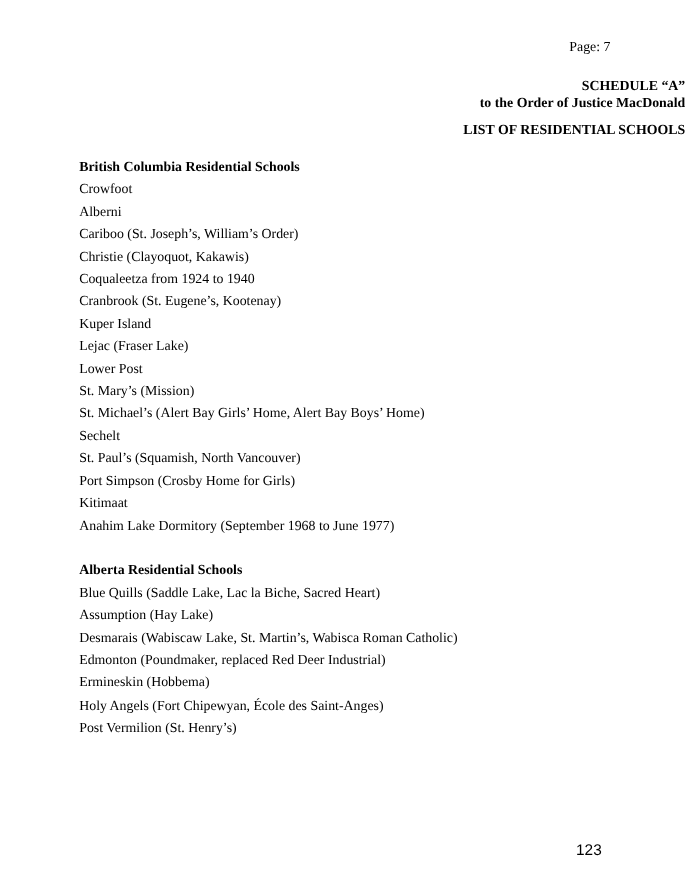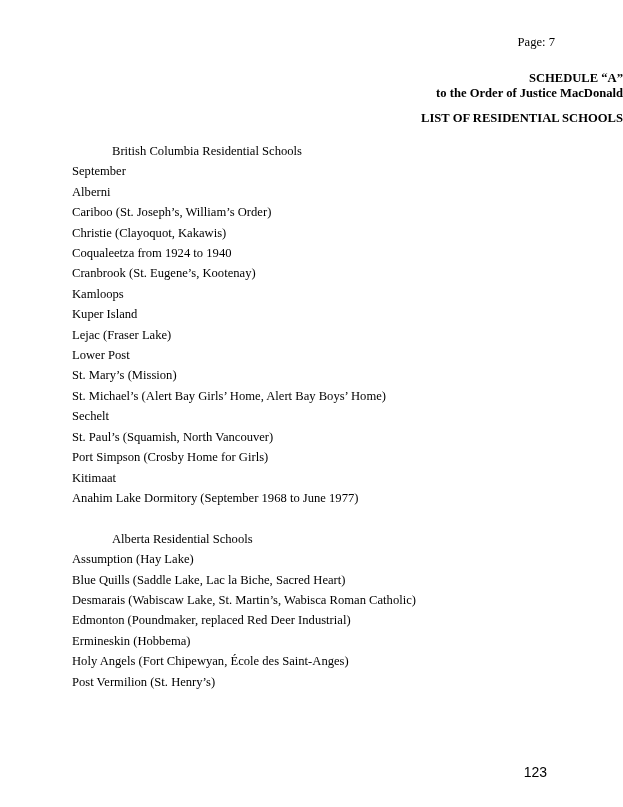--- a/index.html
+++ b/index.html
@@ -41,22 +41,21 @@
     top: 141px;
     left: 72px;
     right: 40px;
     font-size: 12.6px;
     line-height: 20.4px;
   }
   .line {
     white-space: nowrap;
   }
   .line.heading {
-    font-weight: normal;
-    margin-left: 40px;
+    font-weight: bold;
   }
   .section-gap {
     margin-top: 20.4px;
   }
   .footer-number {
     position: absolute;
     top: 766px;
     right: 76px;
     font-family: "Liberation Sans", sans-serif;
     font-size: 14px;
@@ -74,43 +73,42 @@
     <div class="doc-title-line">SCHEDULE “A”</div>
     <div class="doc-title-line">to the Order of Justice MacDonald</div>
     <div class="header-spacer"></div>
     <div class="doc-title-line">LIST OF RESIDENTIAL SCHOOLS</div>
   </div>
 
   <div class="content">
 
     <div class="section">
       <div class="line heading">British Columbia Residential Schools</div>
-      <div class="line">September</div>
+      <div class="line">Crowfoot</div>
       <div class="line">Alberni</div>
       <div class="line">Cariboo (St. Joseph’s, William’s Order)</div>
       <div class="line">Christie (Clayoquot, Kakawis)</div>
       <div class="line">Coqualeetza from 1924 to 1940</div>
       <div class="line">Cranbrook (St. Eugene’s, Kootenay)</div>
-      <div class="line">Kamloops</div>
       <div class="line">Kuper Island</div>
       <div class="line">Lejac (Fraser Lake)</div>
       <div class="line">Lower Post</div>
       <div class="line">St. Mary’s (Mission)</div>
       <div class="line">St. Michael’s (Alert Bay Girls’ Home, Alert Bay Boys’ Home)</div>
       <div class="line">Sechelt</div>
       <div class="line">St. Paul’s (Squamish, North Vancouver)</div>
       <div class="line">Port Simpson (Crosby Home for Girls)</div>
       <div class="line">Kitimaat</div>
       <div class="line">Anahim Lake Dormitory (September 1968 to June 1977)</div>
     </div>
 
     <div class="section section-gap">
       <div class="line heading">Alberta Residential Schools</div>
+      <div class="line">Blue Quills (Saddle Lake, Lac la Biche, Sacred Heart)</div>
       <div class="line">Assumption (Hay Lake)</div>
-      <div class="line">Blue Quills (Saddle Lake, Lac la Biche, Sacred Heart)</div>
       <div class="line">Desmarais (Wabiscaw Lake, St. Martin’s, Wabisca Roman Catholic)</div>
       <div class="line">Edmonton (Poundmaker, replaced Red Deer Industrial)</div>
       <div class="line">Ermineskin (Hobbema)</div>
       <div class="line">Holy Angels (Fort Chipewyan, École des Saint-Anges)</div>
       <div class="line">Post Vermilion (St. Henry’s)</div>
     </div>
 
   </div>
 
   <div class="footer-number">123</div>

